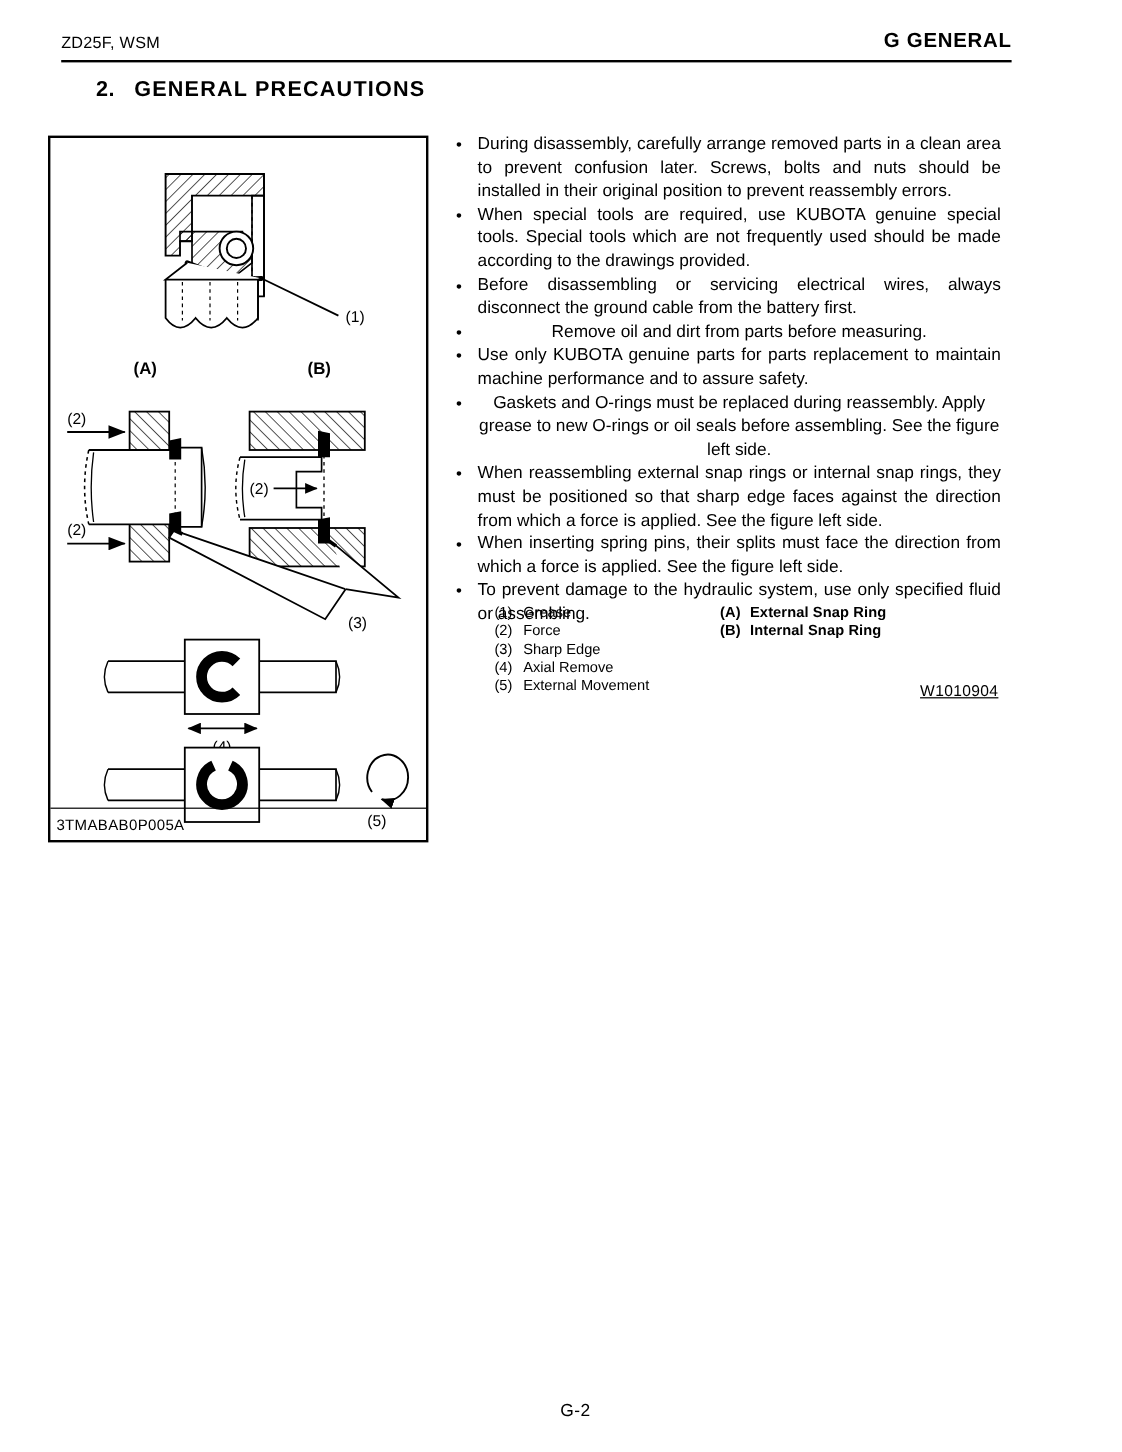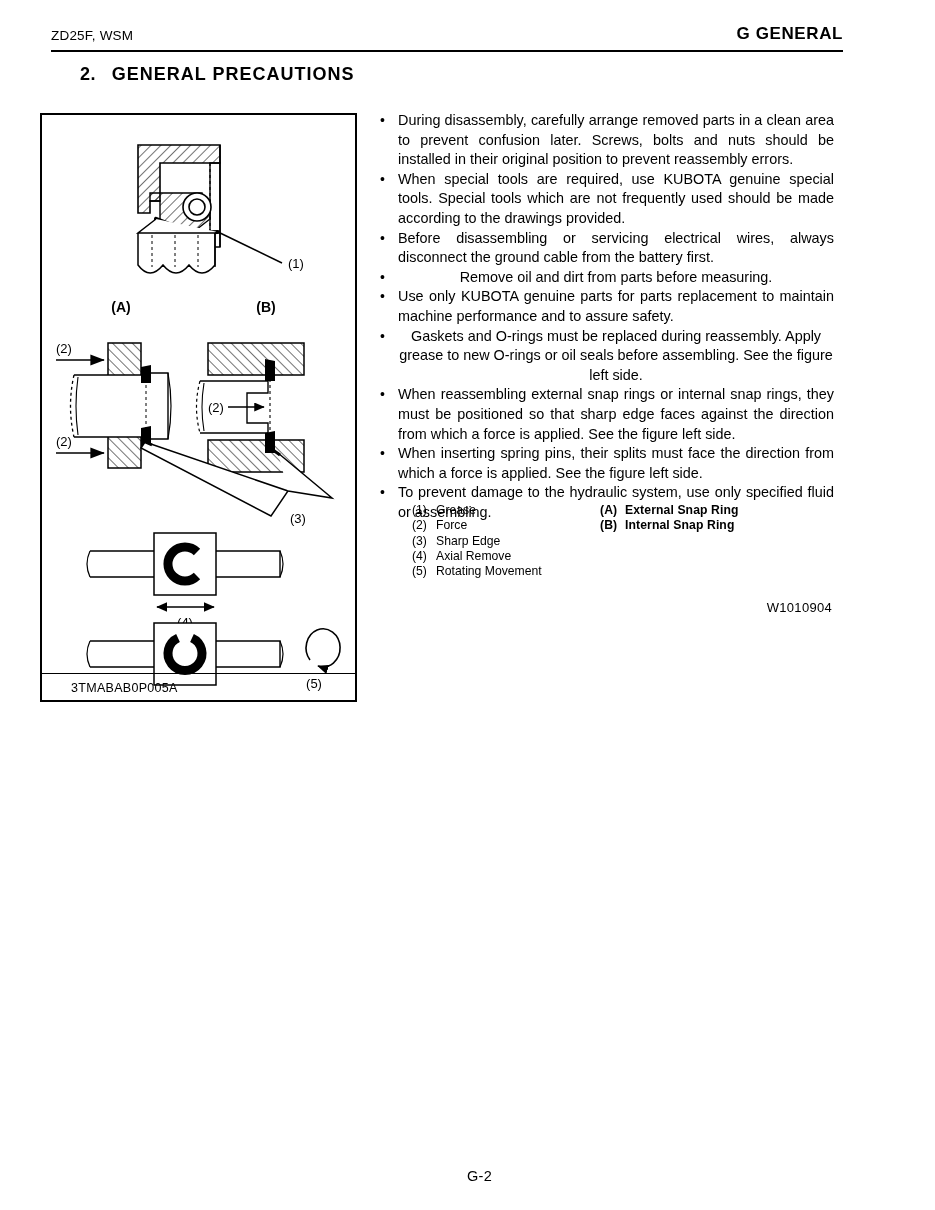--- a/index.html
+++ b/index.html
@@ -91,21 +91,20 @@
     height: 1px;
     background: #000;
   }
   #figure-code {
     position: absolute;
     left: 5px;
     bottom: 5px;
     font-size: 12.5px;
     letter-spacing: 0.3px;
     white-space: nowrap;
-    margin-left: 24px;
   }
 
   
   #precaution-list {
     position: absolute;
     left: 376px;
     top: 111px;
     width: 458px;
   }
   .bullet-row {
@@ -159,24 +158,25 @@
   .lg-col-right .lg-item {
     font-weight: bold;
     letter-spacing: 0.1px;
   }
   .lg-col-right .lg-item .lg-key { width: 25px; }
 
   
   #doc-code {
     position: absolute;
     right: 103px;
-    top: 600px;
+    top: 568px;
     font-size: 13px;
     letter-spacing: 0.3px;
     white-space: nowrap;
+    text-decoration: underline;
   }
 
   
   #page-footer {
     position: absolute;
     left: 0;
     right: 0;
     top: 1168px;
     text-align: center;
     font-size: 14.5px;
@@ -378,21 +378,21 @@
     <div class="lg-item">
       <span class="lg-key">(2)</span><span>Force</span>
     </div>
     <div class="lg-item">
       <span class="lg-key">(3)</span><span>Sharp Edge</span>
     </div>
     <div class="lg-item">
       <span class="lg-key">(4)</span><span>Axial Remove</span>
     </div>
     <div class="lg-item">
-      <span class="lg-key">(5)</span><span>Rotating Movement</span>
+      <span class="lg-key">(5)</span><span>External Movement</span>
     </div>
   </div>
   <div class="lg-col-right">
     <div class="lg-item">
       <span class="lg-key">(A)</span><span>External Snap Ring</span>
     </div>
     <div class="lg-item">
       <span class="lg-key">(B)</span><span>Internal Snap Ring</span>
     </div>
   </div>

